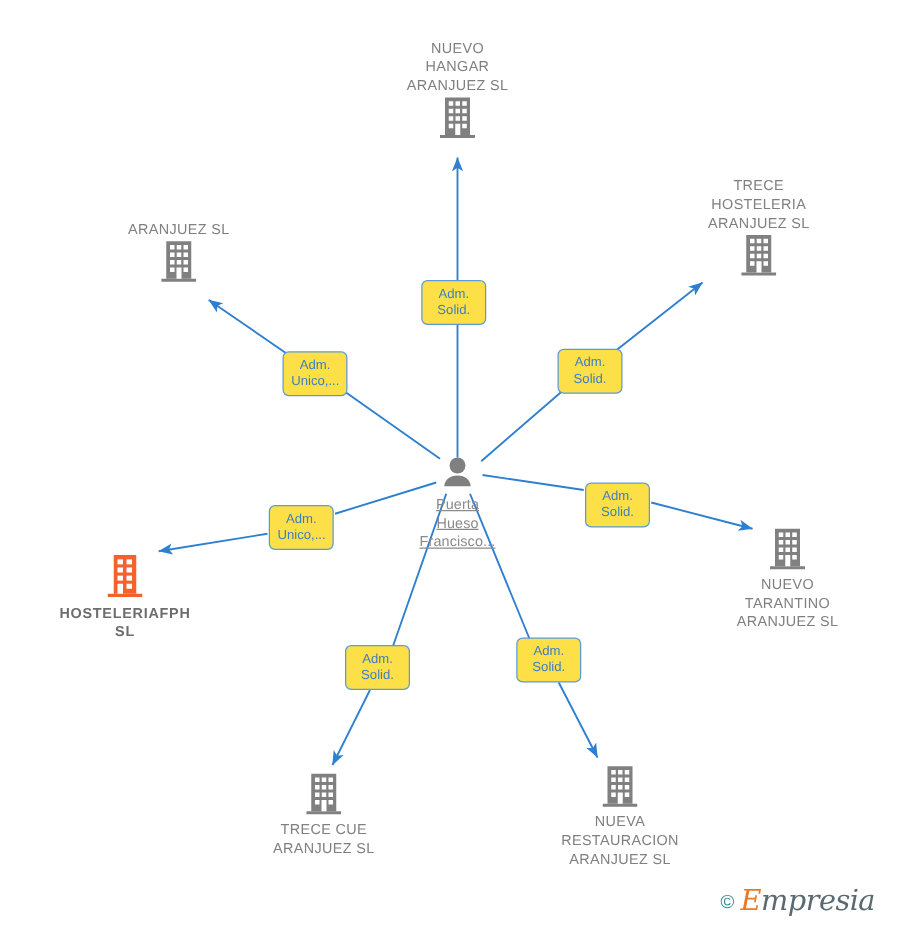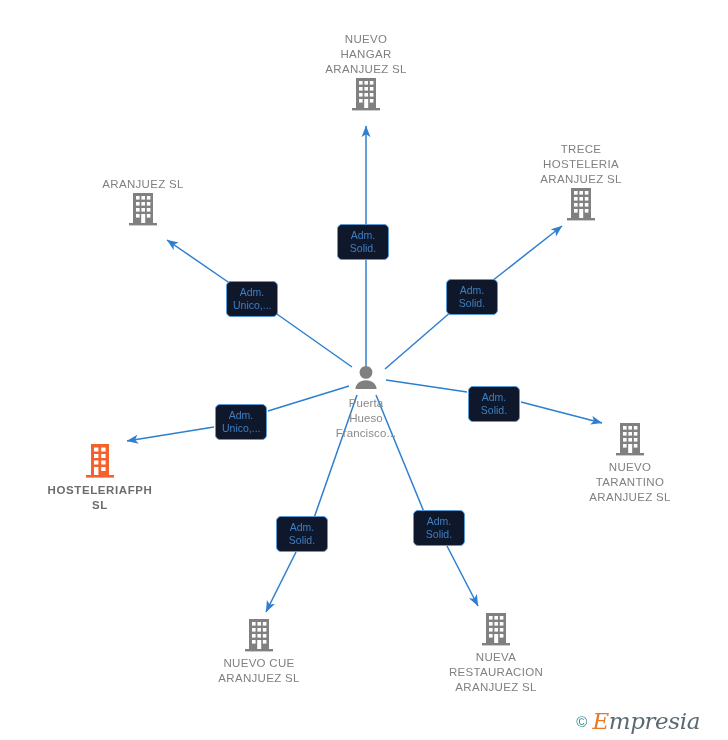--- a/index.html
+++ b/index.html
@@ -40,36 +40,37 @@
     display: block;
     font-size: 11.5px;
     letter-spacing: 0.3px;
     color: #808080;
     white-space: pre-line;
     margin-top: 2px;
   }
   .node.person .node-label {
     color: #8a8a8a;
     letter-spacing: 0.1px;
+    text-decoration: underline;
   }
   .node.highlight .node-label {
     color: #6d6d6d;
     font-weight: bold;
     letter-spacing: 0.6px;
   }
   .node.label-above {
     display: flex;
     flex-direction: column-reverse;
   }
   .edge-label {
     position: absolute;
     box-sizing: border-box;
     border: 1.4px solid #5b9bd5;
     border-radius: 5px;
-    background: #0f172a;
+    background: #fde047;
     color: #3f7fc1;
     font-size: 10.5px;
     line-height: 13px;
     text-align: center;
     padding: 4px 6px 4px 6px;
     white-space: pre-line;
     width: 52px;
     margin-left: -26px;
     margin-top: -17px;
   }
@@ -163,21 +164,21 @@
         <rect x="7" y="22" width="3.6" height="3.6" fill="#ffffff"></rect>
         <rect x="17.8" y="22" width="3.6" height="3.6" fill="#ffffff"></rect>
         <rect x="12.2" y="22" width="4" height="9" fill="#ffffff"></rect>
       </svg>
     </span>
     <span class="node-label">NUEVO
 HANGAR
 ARANJUEZ  SL</span>
   </div>
 
-  <div class="node label-above" style="left:581px; top:140px;">
+  <div class="node label-above" style="left:607px; top:140px;">
     <span class="glyph">
       <svg width="28" height="34" viewBox="0 0 28 34" xmlns="http://www.w3.org/2000/svg">
         <rect x="4" y="1" width="20" height="30" fill="#808080"></rect>
         <rect x="0" y="31" width="28" height="2.4" fill="#808080"></rect>
         <rect x="7" y="4" width="3.6" height="3.6" fill="#ffffff"></rect>
         <rect x="12.4" y="4" width="3.6" height="3.6" fill="#ffffff"></rect>
         <rect x="17.8" y="4" width="3.6" height="3.6" fill="#ffffff"></rect>
         <rect x="7" y="10" width="3.6" height="3.6" fill="#ffffff"></rect>
         <rect x="12.4" y="10" width="3.6" height="3.6" fill="#ffffff"></rect>
         <rect x="17.8" y="10" width="3.6" height="3.6" fill="#ffffff"></rect>
@@ -271,21 +272,21 @@
         <rect x="12.4" y="10" width="3.6" height="3.6" fill="#ffffff"></rect>
         <rect x="17.8" y="10" width="3.6" height="3.6" fill="#ffffff"></rect>
         <rect x="7" y="16" width="3.6" height="3.6" fill="#ffffff"></rect>
         <rect x="12.4" y="16" width="3.6" height="3.6" fill="#ffffff"></rect>
         <rect x="17.8" y="16" width="3.6" height="3.6" fill="#ffffff"></rect>
         <rect x="7" y="22" width="3.6" height="3.6" fill="#ffffff"></rect>
         <rect x="17.8" y="22" width="3.6" height="3.6" fill="#ffffff"></rect>
         <rect x="12.2" y="22" width="4" height="9" fill="#ffffff"></rect>
       </svg>
     </span>
-    <span class="node-label">NUEVO CUE
+    <span class="node-label">TRECE CUE
 ARANJUEZ  SL</span>
   </div>
 
   <div class="node" style="left:496px; top:612px;">
     <span class="glyph">
       <svg width="28" height="34" viewBox="0 0 28 34" xmlns="http://www.w3.org/2000/svg">
         <rect x="4" y="1" width="20" height="30" fill="#808080"></rect>
         <rect x="0" y="31" width="28" height="2.4" fill="#808080"></rect>
         <rect x="7" y="4" width="3.6" height="3.6" fill="#ffffff"></rect>
         <rect x="12.4" y="4" width="3.6" height="3.6" fill="#ffffff"></rect>

